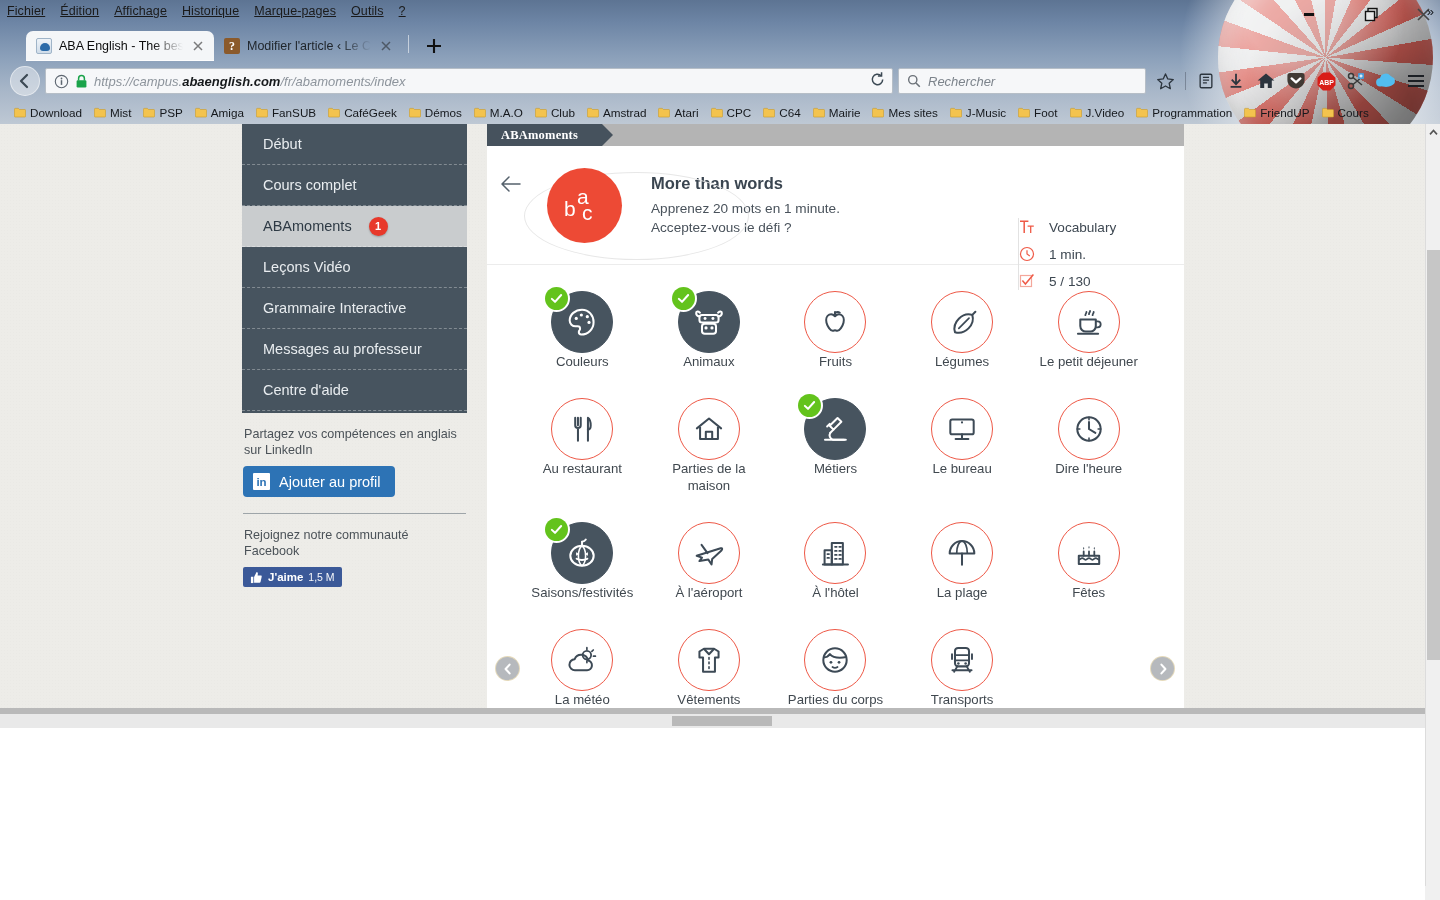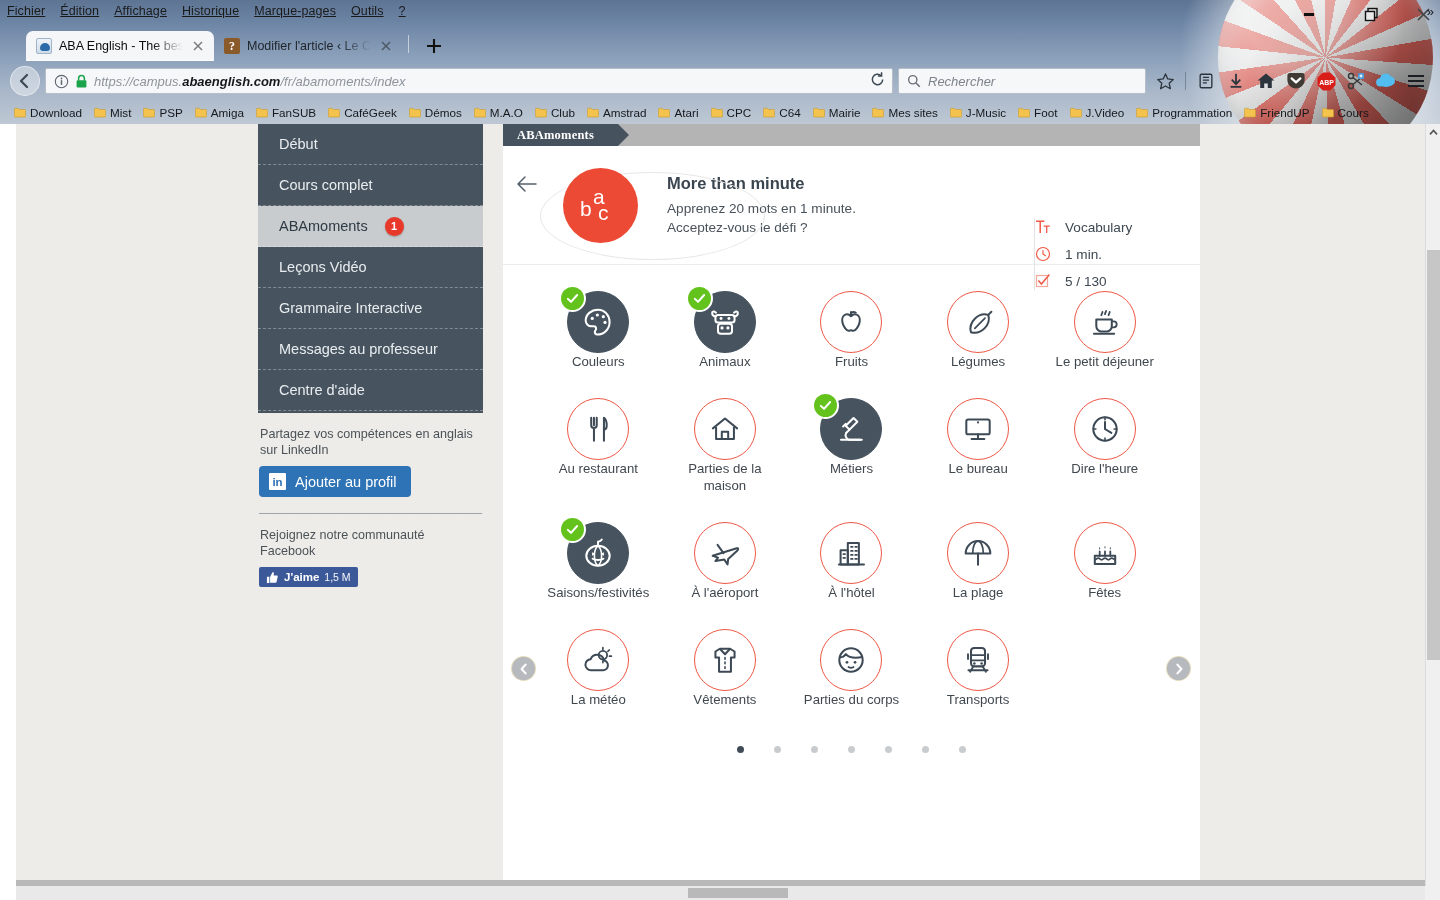--- a/index.html
+++ b/index.html
@@ -84,21 +84,21 @@
   .ticon { width:28px;height:28px;display:flex;align-items:center;justify-content:center; }
   .vsep { width:1px;height:18px;background:rgba(70,80,95,.45);margin:0 4px; }
 
   
   .bmbar { position:absolute; left:0; top:101px; height:23px; width:1440px; display:flex; align-items:center; padding-left:8px; gap:0px; overflow:hidden; }
   .bm { display:flex;align-items:center;gap:4px;padding:0 6px;height:20px;font-size:11.7px;color:#15181c;white-space:nowrap; }
   .folder { width:12px;height:11px;flex:none; }
   .chevmore { position:absolute; right:6px; top:4px; font-size:13px; color:#14181d; }
 
   
-  .page { position:absolute; left:16px; top:124px; width:1425px; height:776px; background:#edece8; overflow:hidden; }
+  .page { position:absolute; left:0; top:124px; width:1425px; height:604px; background:#edece8; overflow:hidden; }
   .page-noise{position:absolute;inset:0;opacity:.5;
     background-image:radial-gradient(rgba(0,0,0,.022) 1px, transparent 1px);
     background-size:3px 3px;}
 
   
   .sidewrap { position:absolute; left:242px; top:0; width:225px; }
   .navcard { background:#47545f; padding:0 0 2px 0; }
   .navitem {
     height:41px; display:flex; align-items:center; padding-left:21px; gap:10px;
     color:#e9edf0; font-size:14.5px; position:relative; cursor:pointer;
@@ -539,21 +539,21 @@
               <path d="M21 12 H4 M10 5 L3 12 L10 19" stroke="#55616c" stroke-width="1.5" fill="none" stroke-linecap="round" stroke-linejoin="round"></path>
             </svg>
         </span>
         <div class="hdr-circlearc"></div>
         <div class="logo">
           <span class="la">a</span>
           <span class="lb">b</span>
           <span class="lc">c</span>
         </div>
         <div class="hdr-text">
-          <div class="hdr-title">More than minute</div>
+          <div class="hdr-title">More than words</div>
           <div class="hdr-sub">Apprenez 20 mots en 1 minute.</div>
           <div class="hdr-sub">Acceptez-vous le défi ?</div>
         </div>
 
         <div class="hdr-meta">
           <div class="meta-row">
             <span class="meta-ic">
               <svg width="16" height="16" viewBox="0 0 16 16">
                   <path d="M1 2.2h8.4M5.2 2.2V14" stroke="#ef5a47" stroke-width="1.5" fill="none"></path>
                   <path d="M8.6 7.2h6.2M11.7 7.2V14" stroke="#ef5a47" stroke-width="1.3" fill="none"></path>

